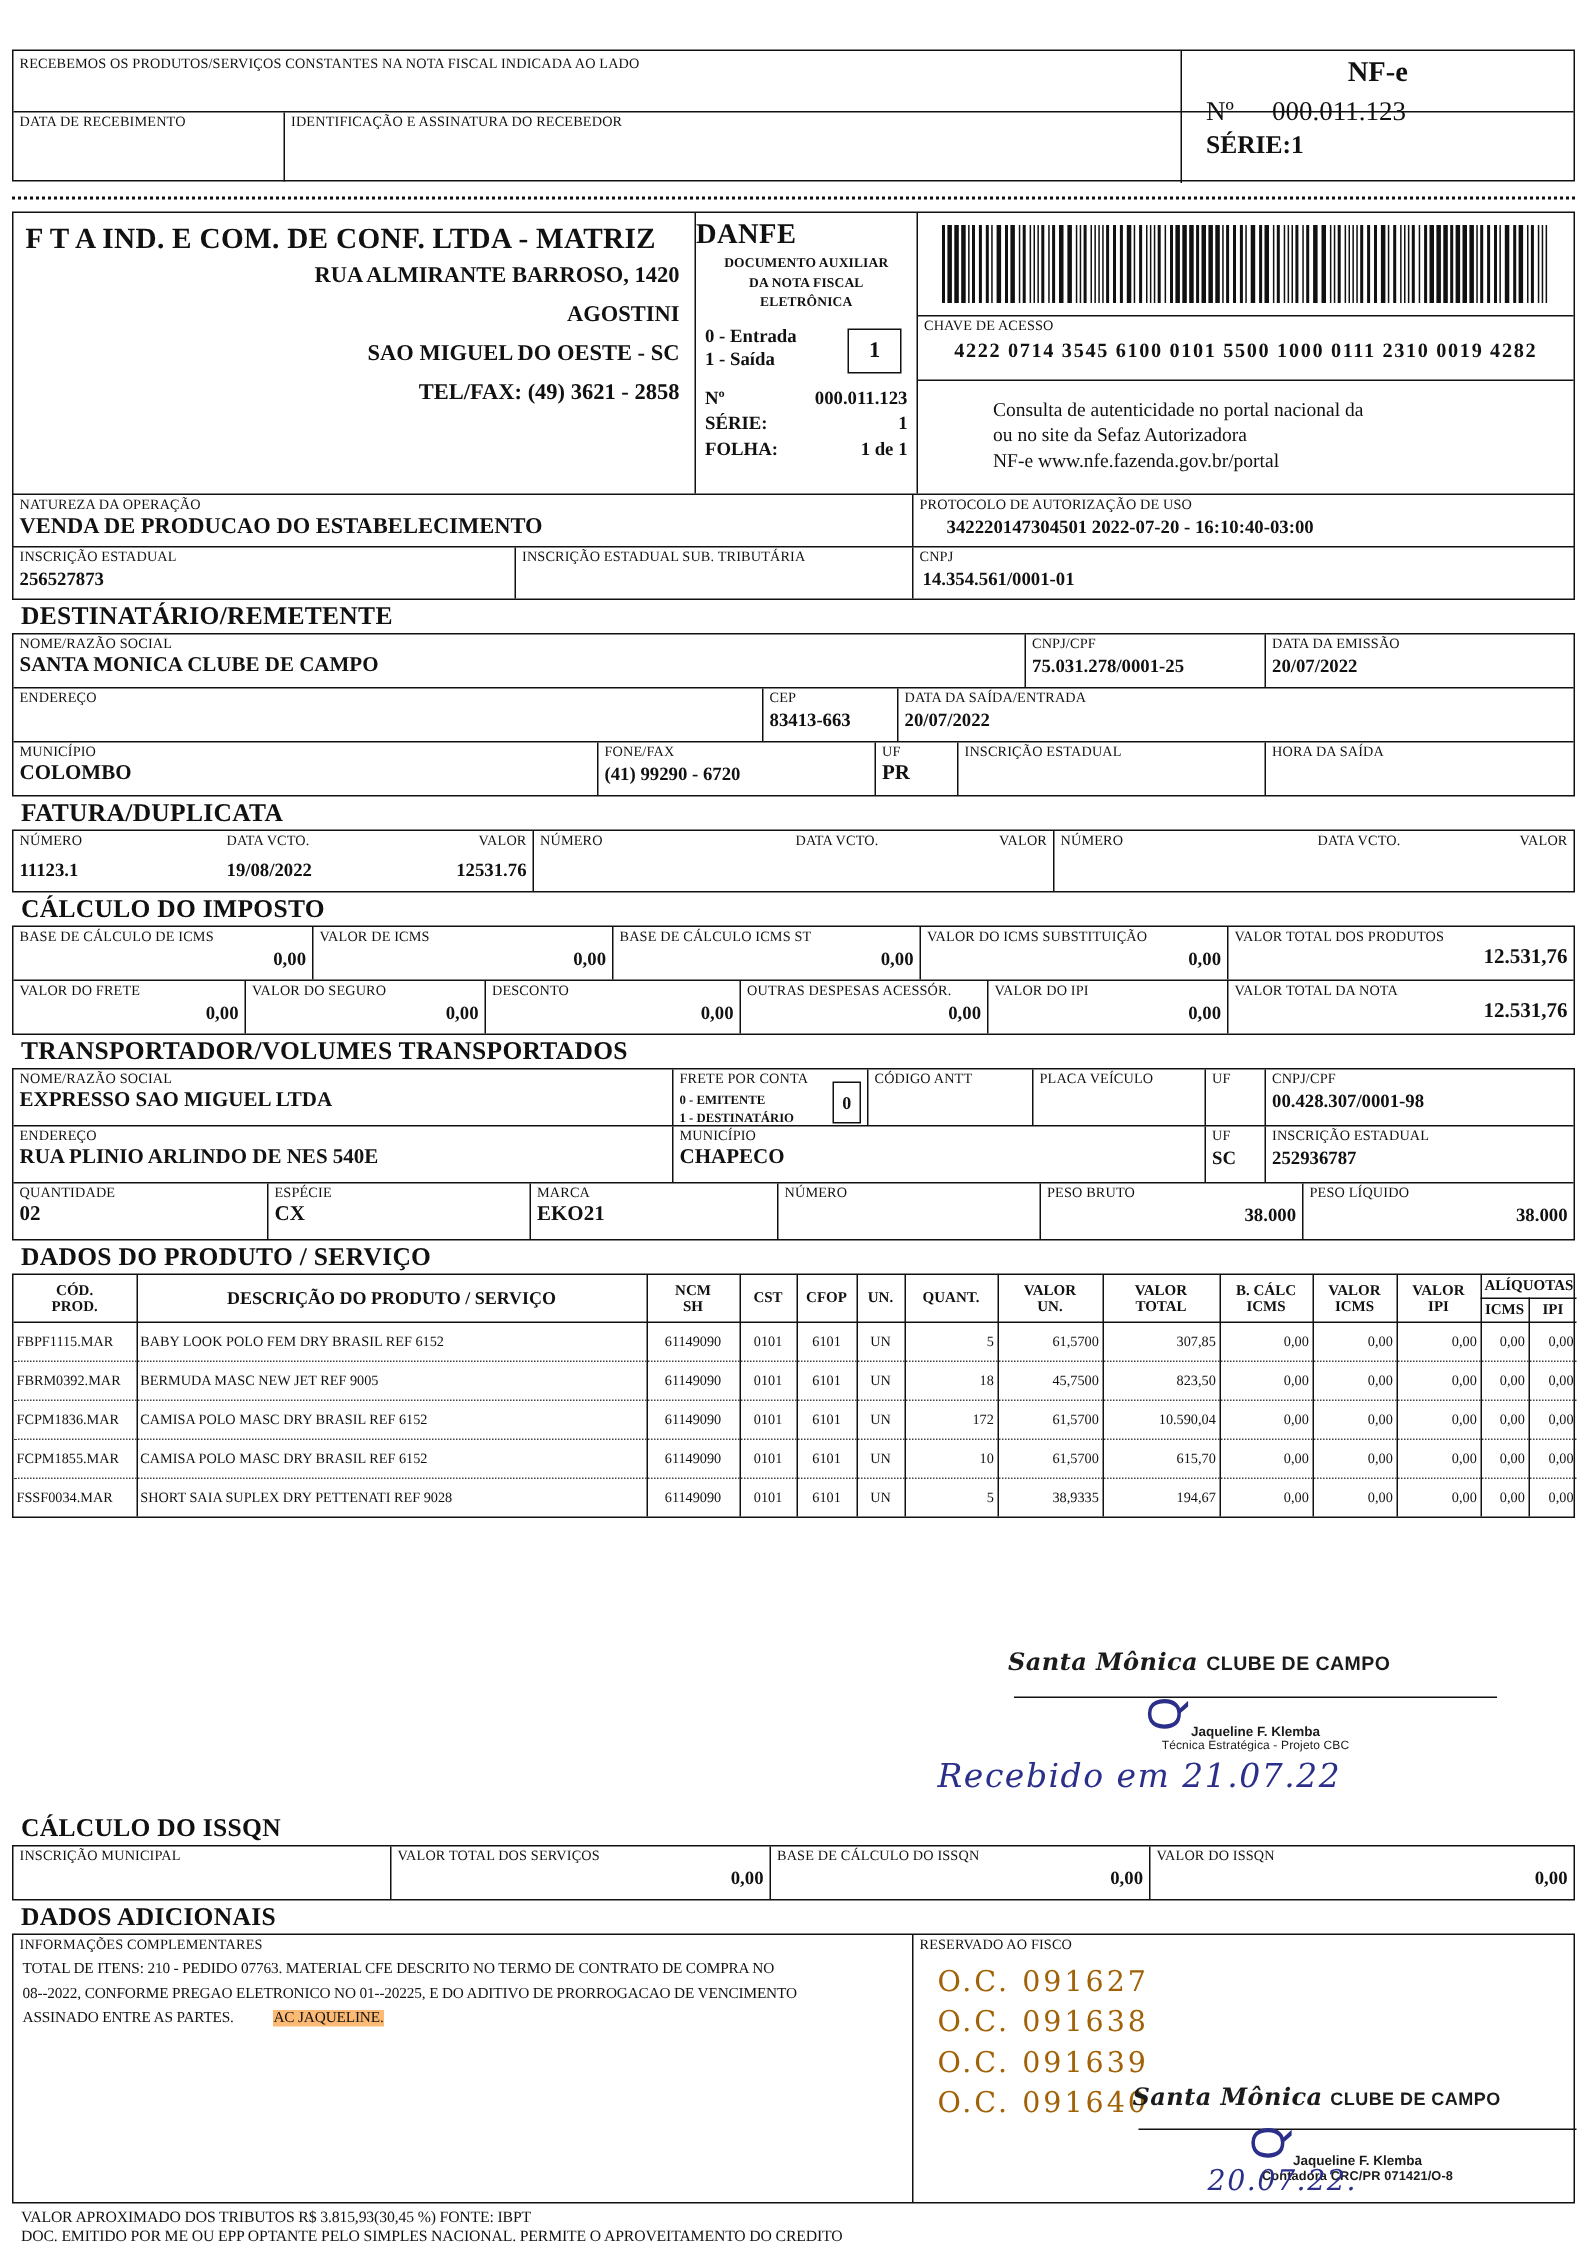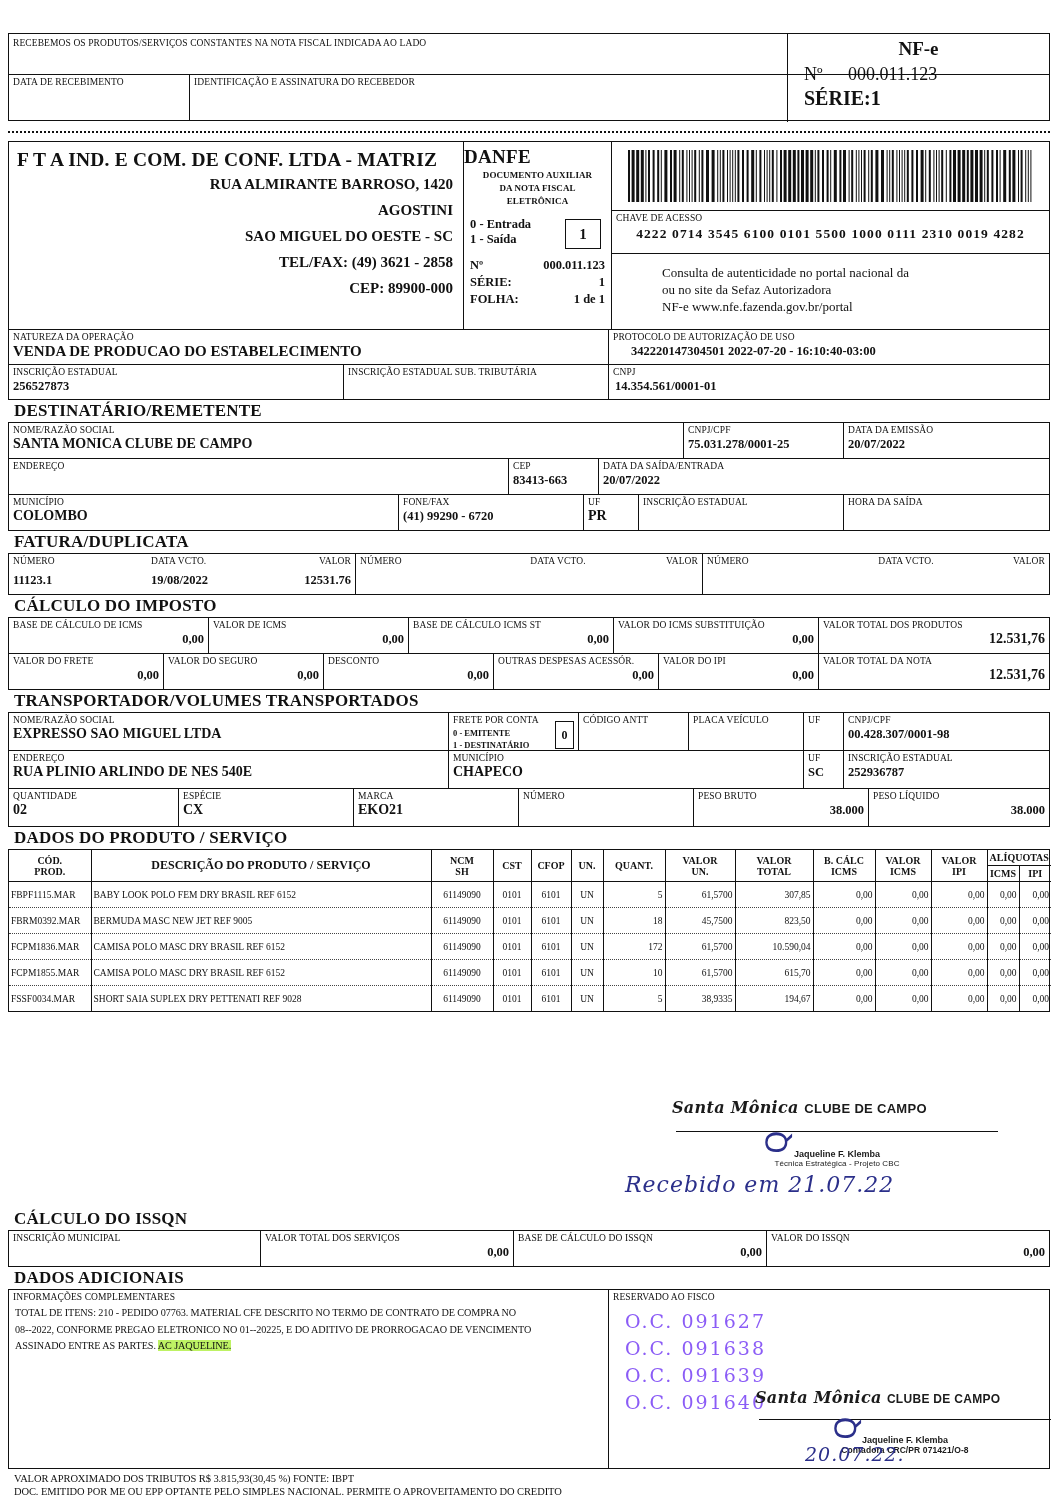--- a/index.html
+++ b/index.html
@@ -27,21 +27,21 @@
   #canhoto{position:absolute;left:8px;top:33px;width:1042px;height:88px;}
   #canhoto .top{height:40px;border-bottom:1.4px solid #111;}
   #canhoto .top .lbl{padding-top:4px;}
   #canhoto .bot{height:46px;display:flex;}
   #canhoto .bot .c1{width:180px;border-right:1.4px solid #111;}
   #canhoto .bot .c2{flex:1;font-family:Liberation Serif, serif;}
   #nfe-box{position:absolute;right:0;top:0;width:262px;height:88px;border-left:1.4px solid #111;box-sizing:border-box;}
   #nfe-box .t{text-align:center;font-size:19px;font-weight:bold;padding-top:4px;}
   #nfe-box .l2{font-size:18px;font-weight:normal;padding:4px 0 0 16px;}
   #nfe-box .l2 .k{display:inline-block;width:44px;}
-  #nfe-box .l3{font-size:20px;font-weight:bold;padding:2px 0 0 16px;}
+  #nfe-box .l3{font-size:17px;font-weight:bold;padding:2px 0 0 16px;}
 
   .dashed{position:absolute;left:8px;top:131px;width:1042px;border-top:2.5px dotted #111;}
 
   
   #main{position:absolute;left:8px;top:141px;width:1042px;}
   #emit{display:flex;border:1.4px solid #111;box-sizing:border-box;height:189px;}
   #emit .c-left{width:455px;border-right:1.4px solid #111;box-sizing:border-box;padding:6px 10px 0 8px;}
   #emit .c-left .company{font-size:19.5px;font-weight:bold;letter-spacing:.2px;line-height:23px;}
   #emit .c-left .addr{text-align:right;font-size:15px;font-weight:bold;line-height:26px;}
   #emit .c-mid{width:148px;border-right:1.4px solid #111;box-sizing:border-box;}
@@ -92,33 +92,33 @@
   .pdesc{font-size:9.5px;padding-left:4px;}
   .pnum{text-align:right;padding-right:3px;}
   .pctr{text-align:center;}
 
   
   #issqn .row{height:35px;}
   #add .pane{display:flex;height:178px;}
   #add .left{flex:1;border-right:1.4px solid #111;box-sizing:border-box;}
   #add .right{width:440px;box-sizing:border-box;position:relative;}
   .compl{font-size:10.2px;line-height:13.5px;padding:3px 6px 0 6px;font-weight:normal;letter-spacing:-.1px;}
-  .hl{background:#bef264;}
+  .hl{background:#fdba74;margin-left:24px;}
 
   .footline{font-size:10.5px;line-height:13px;padding-left:6px;letter-spacing:-.1px;}
   .stamp{color:#1b1b1b;}
   .stamp .s1{font-family:"DejaVu Serif", serif;font-style:italic;font-weight:bold;font-size:15px;letter-spacing:.3px;}
   .stamp .s1 b{font-size:16px;}
   .stamp .s2{font-family:"Liberation Sans",sans-serif;font-weight:bold;font-size:9px;text-align:center;}
   .stamp .s3{font-family:"Liberation Sans",sans-serif;font-size:8px;text-align:center;letter-spacing:.1px;}
   .sigline{border-top:1.3px solid #111;margin:0 4px;}
 
   #stampA{position:absolute;left:672px;top:1098px;width:330px;}
   #recebido{position:absolute;left:625px;top:1172px;font-size:22px;color:#2b2f8a;font-family:"DejaVu Serif",serif;font-style:italic;letter-spacing:1px;}
-  #ocblock{position:absolute;left:625px;top:1308px;font-size:19px;color:#8b5cf6;font-family:"DejaVu Serif",serif;line-height:27px;letter-spacing:2px;}
+  #ocblock{position:absolute;left:625px;top:1308px;font-size:19px;color:#a16207;font-family:"DejaVu Serif",serif;line-height:27px;letter-spacing:2px;}
   #stampB{position:absolute;left:755px;top:1388px;width:300px;}
   #dateB{position:absolute;left:805px;top:1443px;font-size:19px;color:#2b2f8a;font-family:"DejaVu Serif",serif;font-style:italic;letter-spacing:1px;}
   .swirl{position:absolute;color:#2b2f8a;font-size:30px;font-family:"DejaVu Serif",serif;}
 </style>
 </head>
 <body>
 
 <div class="page">
 
   <div id="canhoto" class="bx">
@@ -148,21 +148,20 @@
 
   <div id="main">
 
     <div id="emit">
       <div class="c-left">
         <div class="company">F T A IND. E COM. DE CONF. LTDA - MATRIZ</div>
         <div class="addr">RUA ALMIRANTE BARROSO, 1420</div>
         <div class="addr">AGOSTINI</div>
         <div class="addr">SAO MIGUEL DO OESTE - SC</div>
         <div class="addr">TEL/FAX:   (49) 3621 - 2858</div>
-        <div class="addr">CEP:   89900-000</div>
       </div>
 
       <div class="c-mid">
         <div class="danfe">DANFE</div>
         <div class="sub">DOCUMENTO AUXILIAR</div>
         <div class="sub">DA NOTA FISCAL</div>
         <div class="sub">ELETRÔNICA</div>
         <div class="ent">
           <div>0 - Entrada</div>
           <div>1 - Saída</div>

